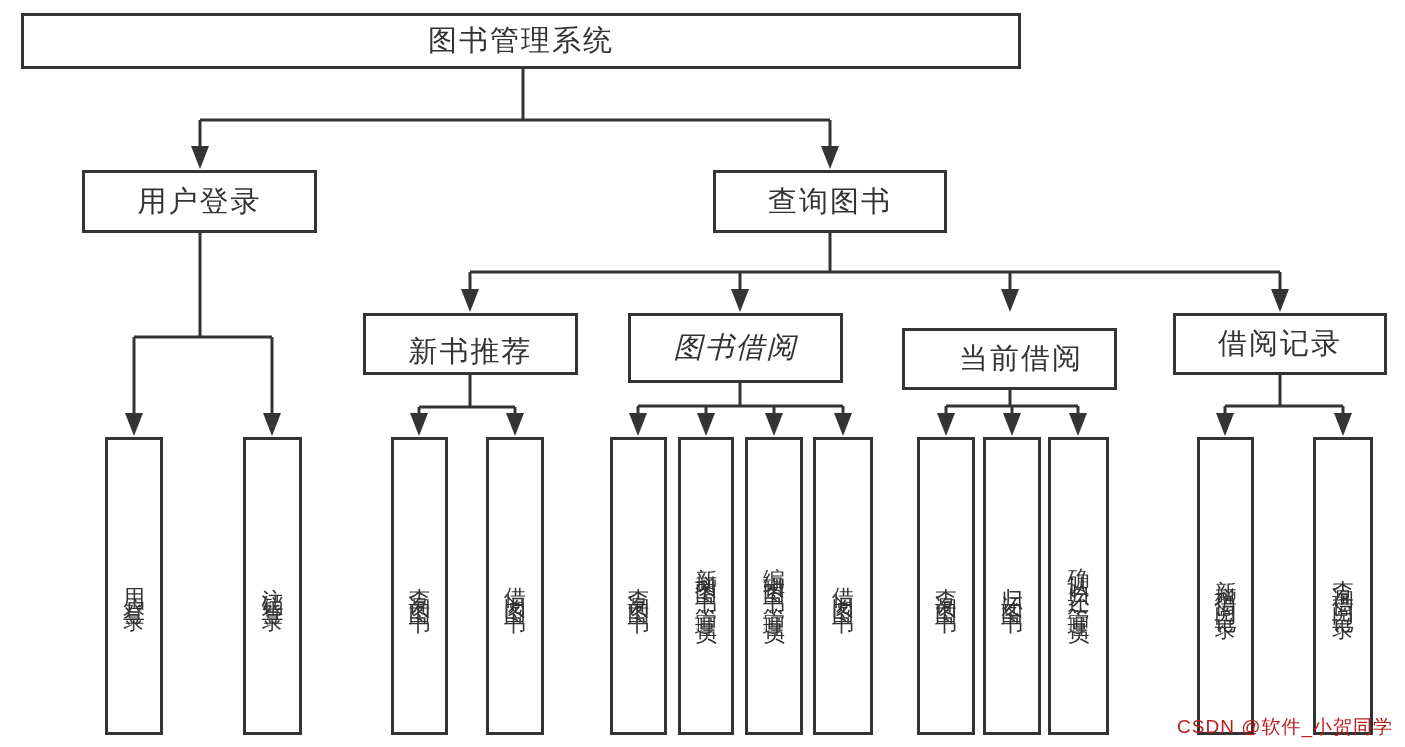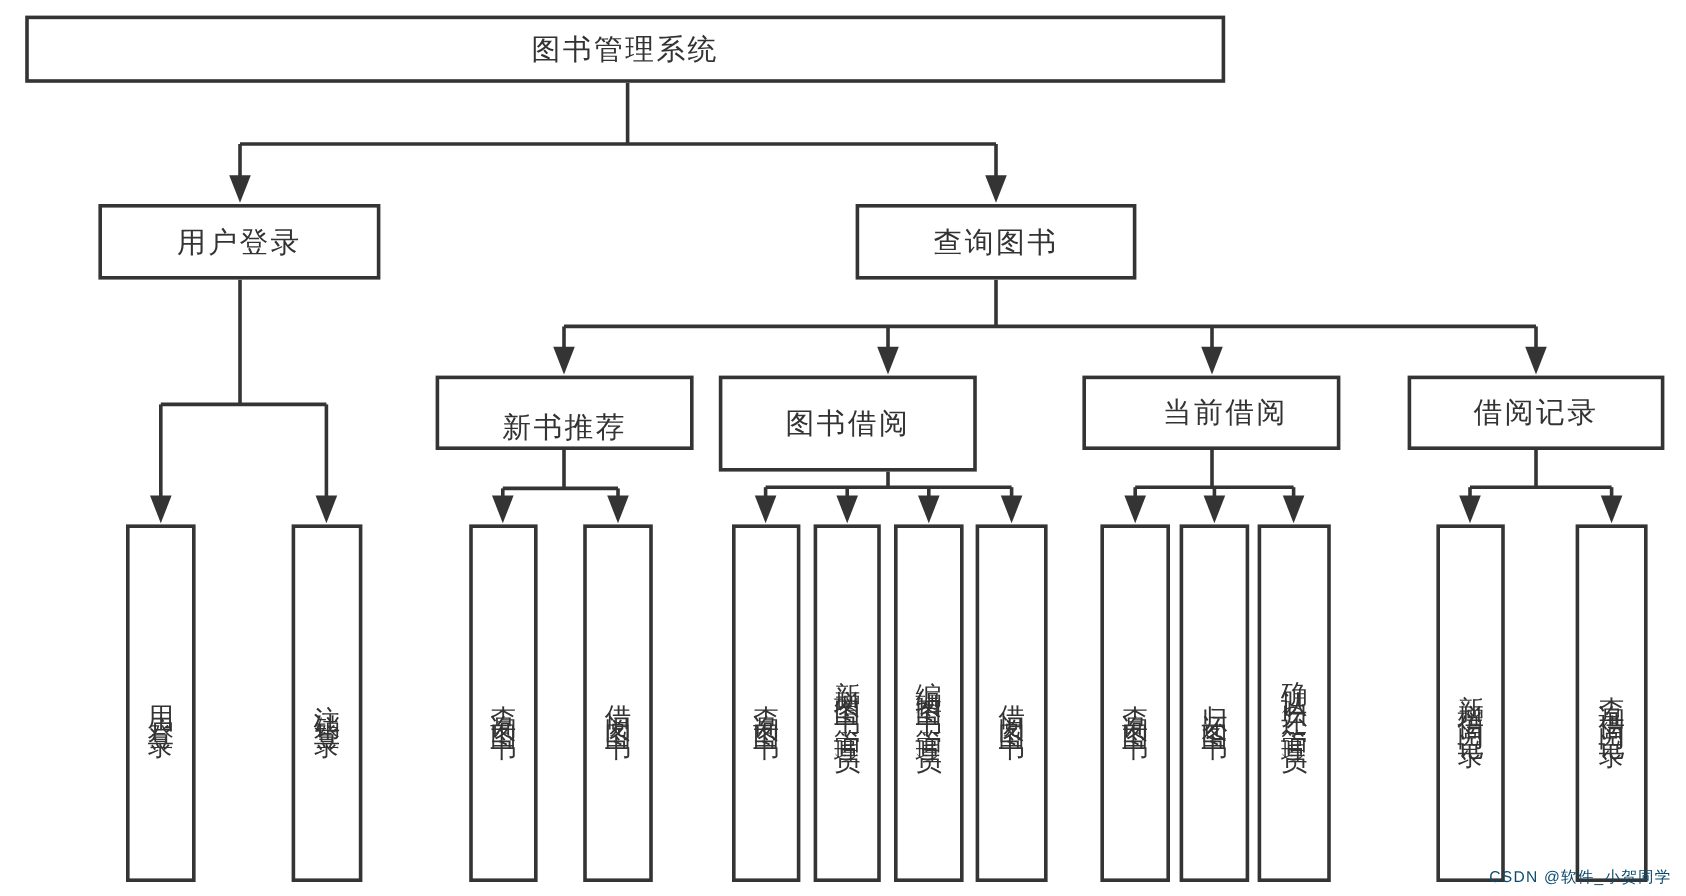--- a/index.html
+++ b/index.html
@@ -26,21 +26,21 @@
     position: absolute;
     box-sizing: border-box;
     background: #ffffff;
     border: 3px solid #343434;
     display: flex;
     align-items: center;
     justify-content: center;
     z-index: 2;
   }
   .hlabel {
-    font-size: 24px;
+    font-size: 29px;
     letter-spacing: 2px;
     white-space: nowrap;
     color: #333333;
   }
   .vnode {
     top: 437px;
     height: 298px;
   }
   .vlabel {
     writing-mode: vertical-rl;
@@ -48,23 +48,23 @@
     font-size: 22px;
     letter-spacing: 8px;
     line-height: 1;
     white-space: nowrap;
     color: #333333;
   }
   #watermark {
     position: absolute;
     right: 12px;
     bottom: 7px;
-    font-size: 13px;
+    font-size: 19px;
     letter-spacing: 1px;
-    color: #0c4a6e;
+    color: #b91c1c;
     z-index: 3;
     white-space: nowrap;
   }
 </style>
 </head>
 <body>
 
 <div id="canvas">
 
   <svg id="connectors" width="1405" height="747" viewBox="0 0 1405 747">
@@ -140,24 +140,24 @@
   <div class="node" style="left:82px; top:170px; width:235px; height:63px;">
     <span class="hlabel">用户登录</span>
   </div>
   <div class="node" style="left:713px; top:170px; width:234px; height:63px;">
     <span class="hlabel">查询图书</span>
   </div>
 
   <div class="node" style="left:363px; top:313px; width:215px; height:62px;align-items:flex-end;">
     <span class="hlabel">新书推荐</span>
   </div>
-  <div class="node" style="left:599px; top:313px; width:215px; height:80px;">
+  <div class="node" style="left:628px; top:313px; width:215px; height:70px;font-style:italic;">
     <span class="hlabel">图书借阅</span>
   </div>
-  <div class="node" style="left:902px; top:313px; width:215px; height:62px;padding-left:23px;">
+  <div class="node" style="left:902px; top:328px; width:215px; height:62px;padding-left:23px;">
     <span class="hlabel">当前借阅</span>
   </div>
   <div class="node" style="left:1173px; top:313px; width:214px; height:62px;">
     <span class="hlabel">借阅记录</span>
   </div>
 
   <div class="node vnode" style="left:105px; width:58px;">
     <span class="vlabel">用户登录</span>
   </div>
   <div class="node vnode" style="left:243px; width:59px;">

